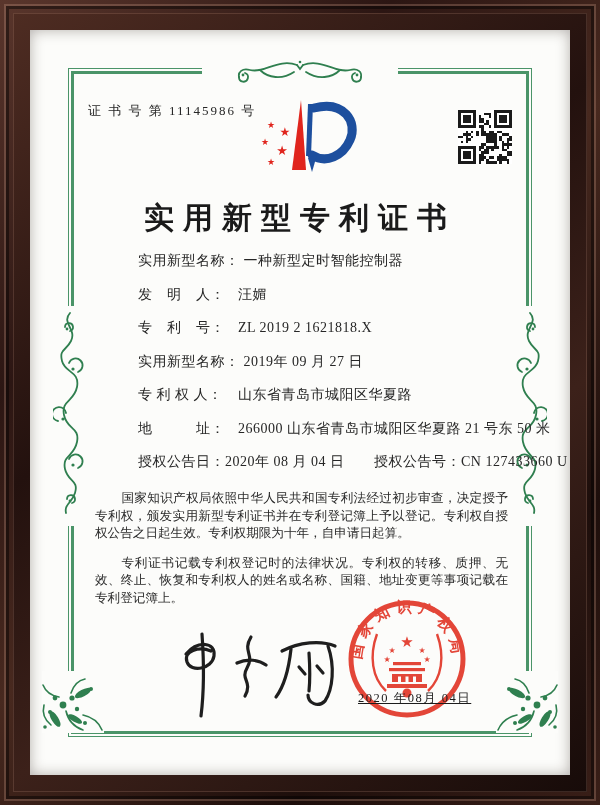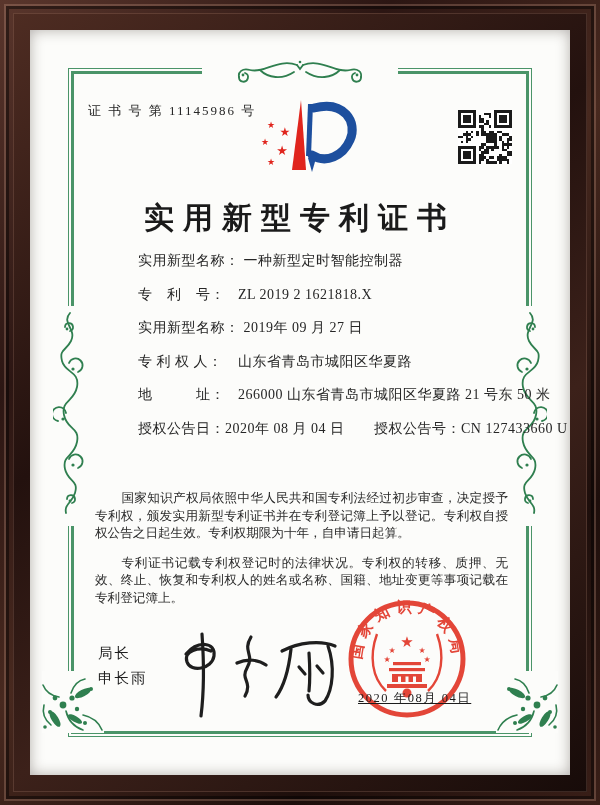--- a/index.html
+++ b/index.html
@@ -330,20 +330,24 @@
       </svg>
 
     <div class="title">实用新型专利证书</div>
 
     <div class="fields">
       <div class="field-row">
         <span class="field-label">实用新型名称：</span>
         <span>一种新型定时智能控制器</span>
       </div>
       <div class="field-row">
+        <span class="field-label">发　明　人：</span>
+        <span>汪媚</span>
+      </div>
+      <div class="field-row">
         <span class="field-label">专　利　号：</span>
         <span>ZL 2019 2 1621818.X</span>
       </div>
       <div class="field-row">
         <span class="field-label">实用新型名称：</span>
         <span>2019年 09 月 27 日</span>
       </div>
       <div class="field-row">
         <span class="field-label">专 利 权 人：</span>
         <span>山东省青岛市城阳区华夏路</span>
@@ -356,24 +360,20 @@
         <span class="grant-pair-1"><span>授权公告日：</span><span>2020年 08 月 04 日</span></span>
         <span><span>授权公告号：</span><span>CN 127433660 U</span></span>
       </div>
     </div>
 
     <div class="paragraphs">
       <p>国家知识产权局依照中华人民共和国专利法经过初步审查，决定授予专利权，颁发实用新型专利证书并在专利登记簿上予以登记。专利权自授权公告之日起生效。专利权期限为十年，自申请日起算。</p>
       <p>专利证书记载专利权登记时的法律状况。专利权的转移、质押、无效、终止、恢复和专利权人的姓名或名称、国籍、地址变更等事项记载在专利登记簿上。</p>
     </div>
 
-    <div class="director">
-      <div>局长</div>
-      <div>申长雨</div>
-    </div>
 
     <svg class="signature" viewBox="0 0 195 105">
       <g stroke="#1e1e1e" stroke-width="3.2" fill="none" stroke-linecap="round">
         <path d="M28,32 C40,18 58,20 56,34 C54,47 33,51 29,40 C25,29 41,24 53,29"></path>
         <path d="M44,12 C46,40 46,70 43,94"></path>
         <path d="M93,15 C84,30 97,32 89,46 C82,58 95,59 87,74"></path>
         <path d="M79,41 C90,36 101,38 108,43"></path>
         <path d="M124,29 C141,20 163,18 177,24"></path>
         <path d="M133,27 C131,45 127,63 118,75"></path>
         <path d="M170,24 C177,44 175,67 167,79 C160,86 150,81 150,73"></path>

